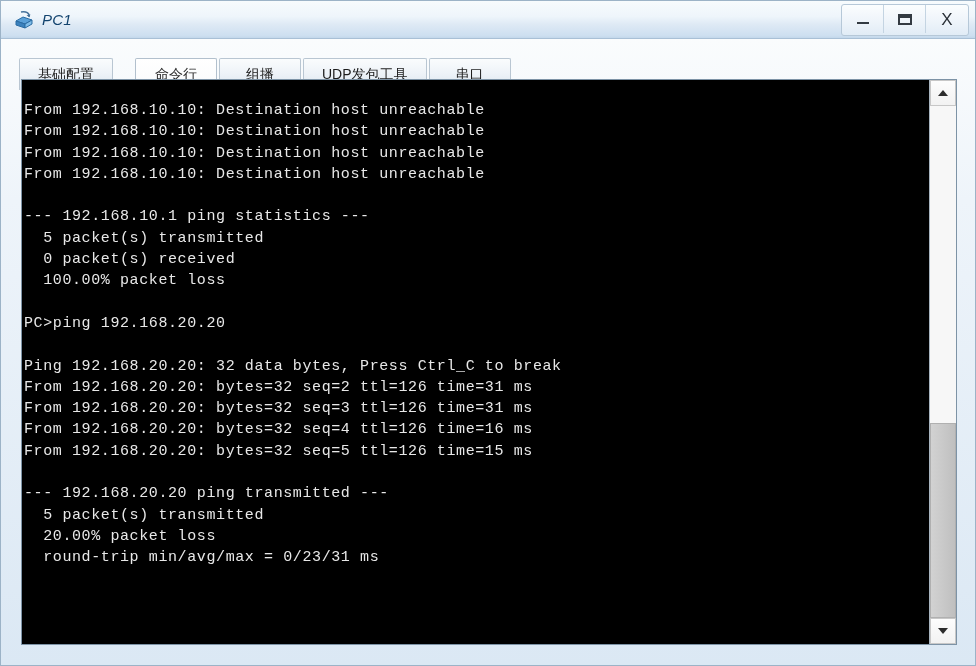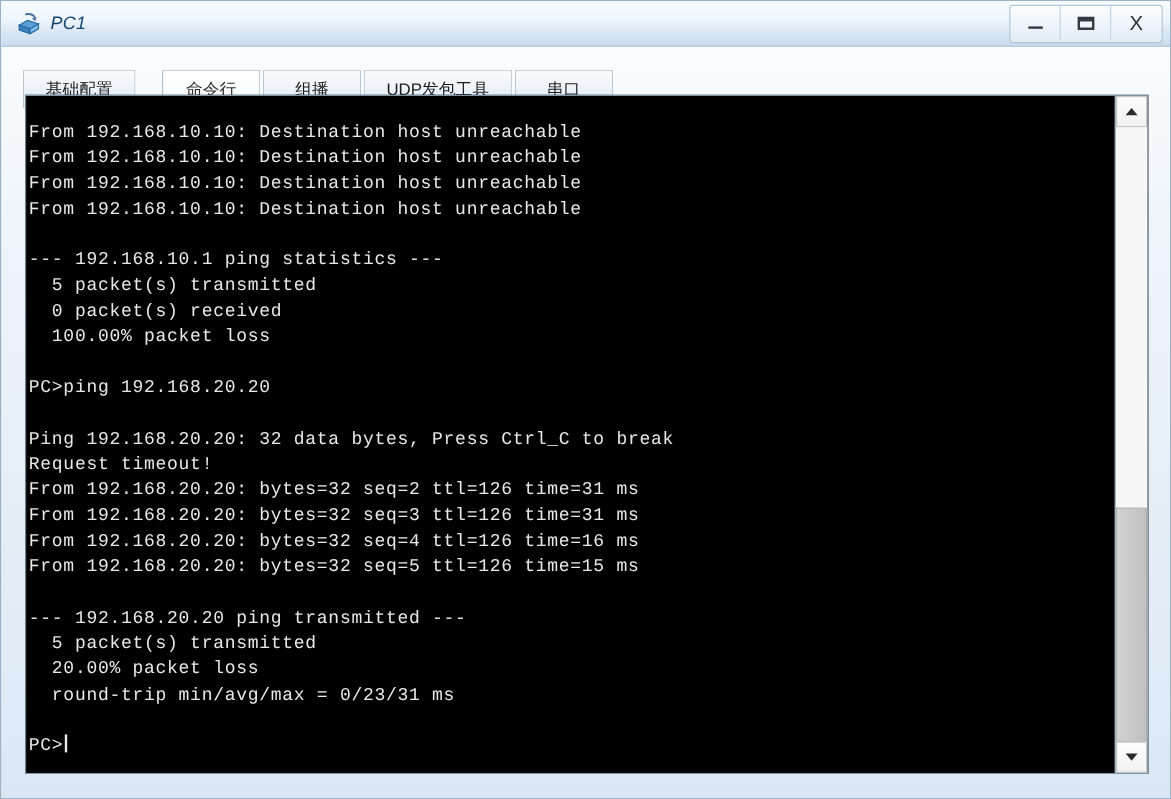--- a/index.html
+++ b/index.html
@@ -276,32 +276,30 @@
         <div class="line">From 192.168.10.10: Destination host unreachable</div>
         <div class="line blank"></div>
         <div class="line">--- 192.168.10.1 ping statistics ---</div>
         <div class="line">  5 packet(s) transmitted</div>
         <div class="line">  0 packet(s) received</div>
         <div class="line">  100.00% packet loss</div>
         <div class="line blank"></div>
         <div class="line">PC&gt;ping 192.168.20.20</div>
         <div class="line blank"></div>
         <div class="line">Ping 192.168.20.20: 32 data bytes, Press Ctrl_C to break</div>
-        <div class="line">Request timeout!</div>
         <div class="line">From 192.168.20.20: bytes=32 seq=2 ttl=126 time=31 ms</div>
         <div class="line">From 192.168.20.20: bytes=32 seq=3 ttl=126 time=31 ms</div>
         <div class="line">From 192.168.20.20: bytes=32 seq=4 ttl=126 time=16 ms</div>
         <div class="line">From 192.168.20.20: bytes=32 seq=5 ttl=126 time=15 ms</div>
         <div class="line blank"></div>
         <div class="line">--- 192.168.20.20 ping transmitted ---</div>
         <div class="line">  5 packet(s) transmitted</div>
         <div class="line">  20.00% packet loss</div>
         <div class="line">  round-trip min/avg/max = 0/23/31 ms</div>
         <div class="line blank"></div>
-        <div class="line"><span>PC&gt;</span><span class="cursor-block"></span></div>
       </div>
 
     <div id="terminal-scrollbar">
       <div class="sb-btn up">
         <span class="arrow-up"></span>
       </div>
       <div id="sb-track">
         <div id="sb-thumb" style="top: 62%; height: 38%;"></div>
       </div>
       <div class="sb-btn down">

